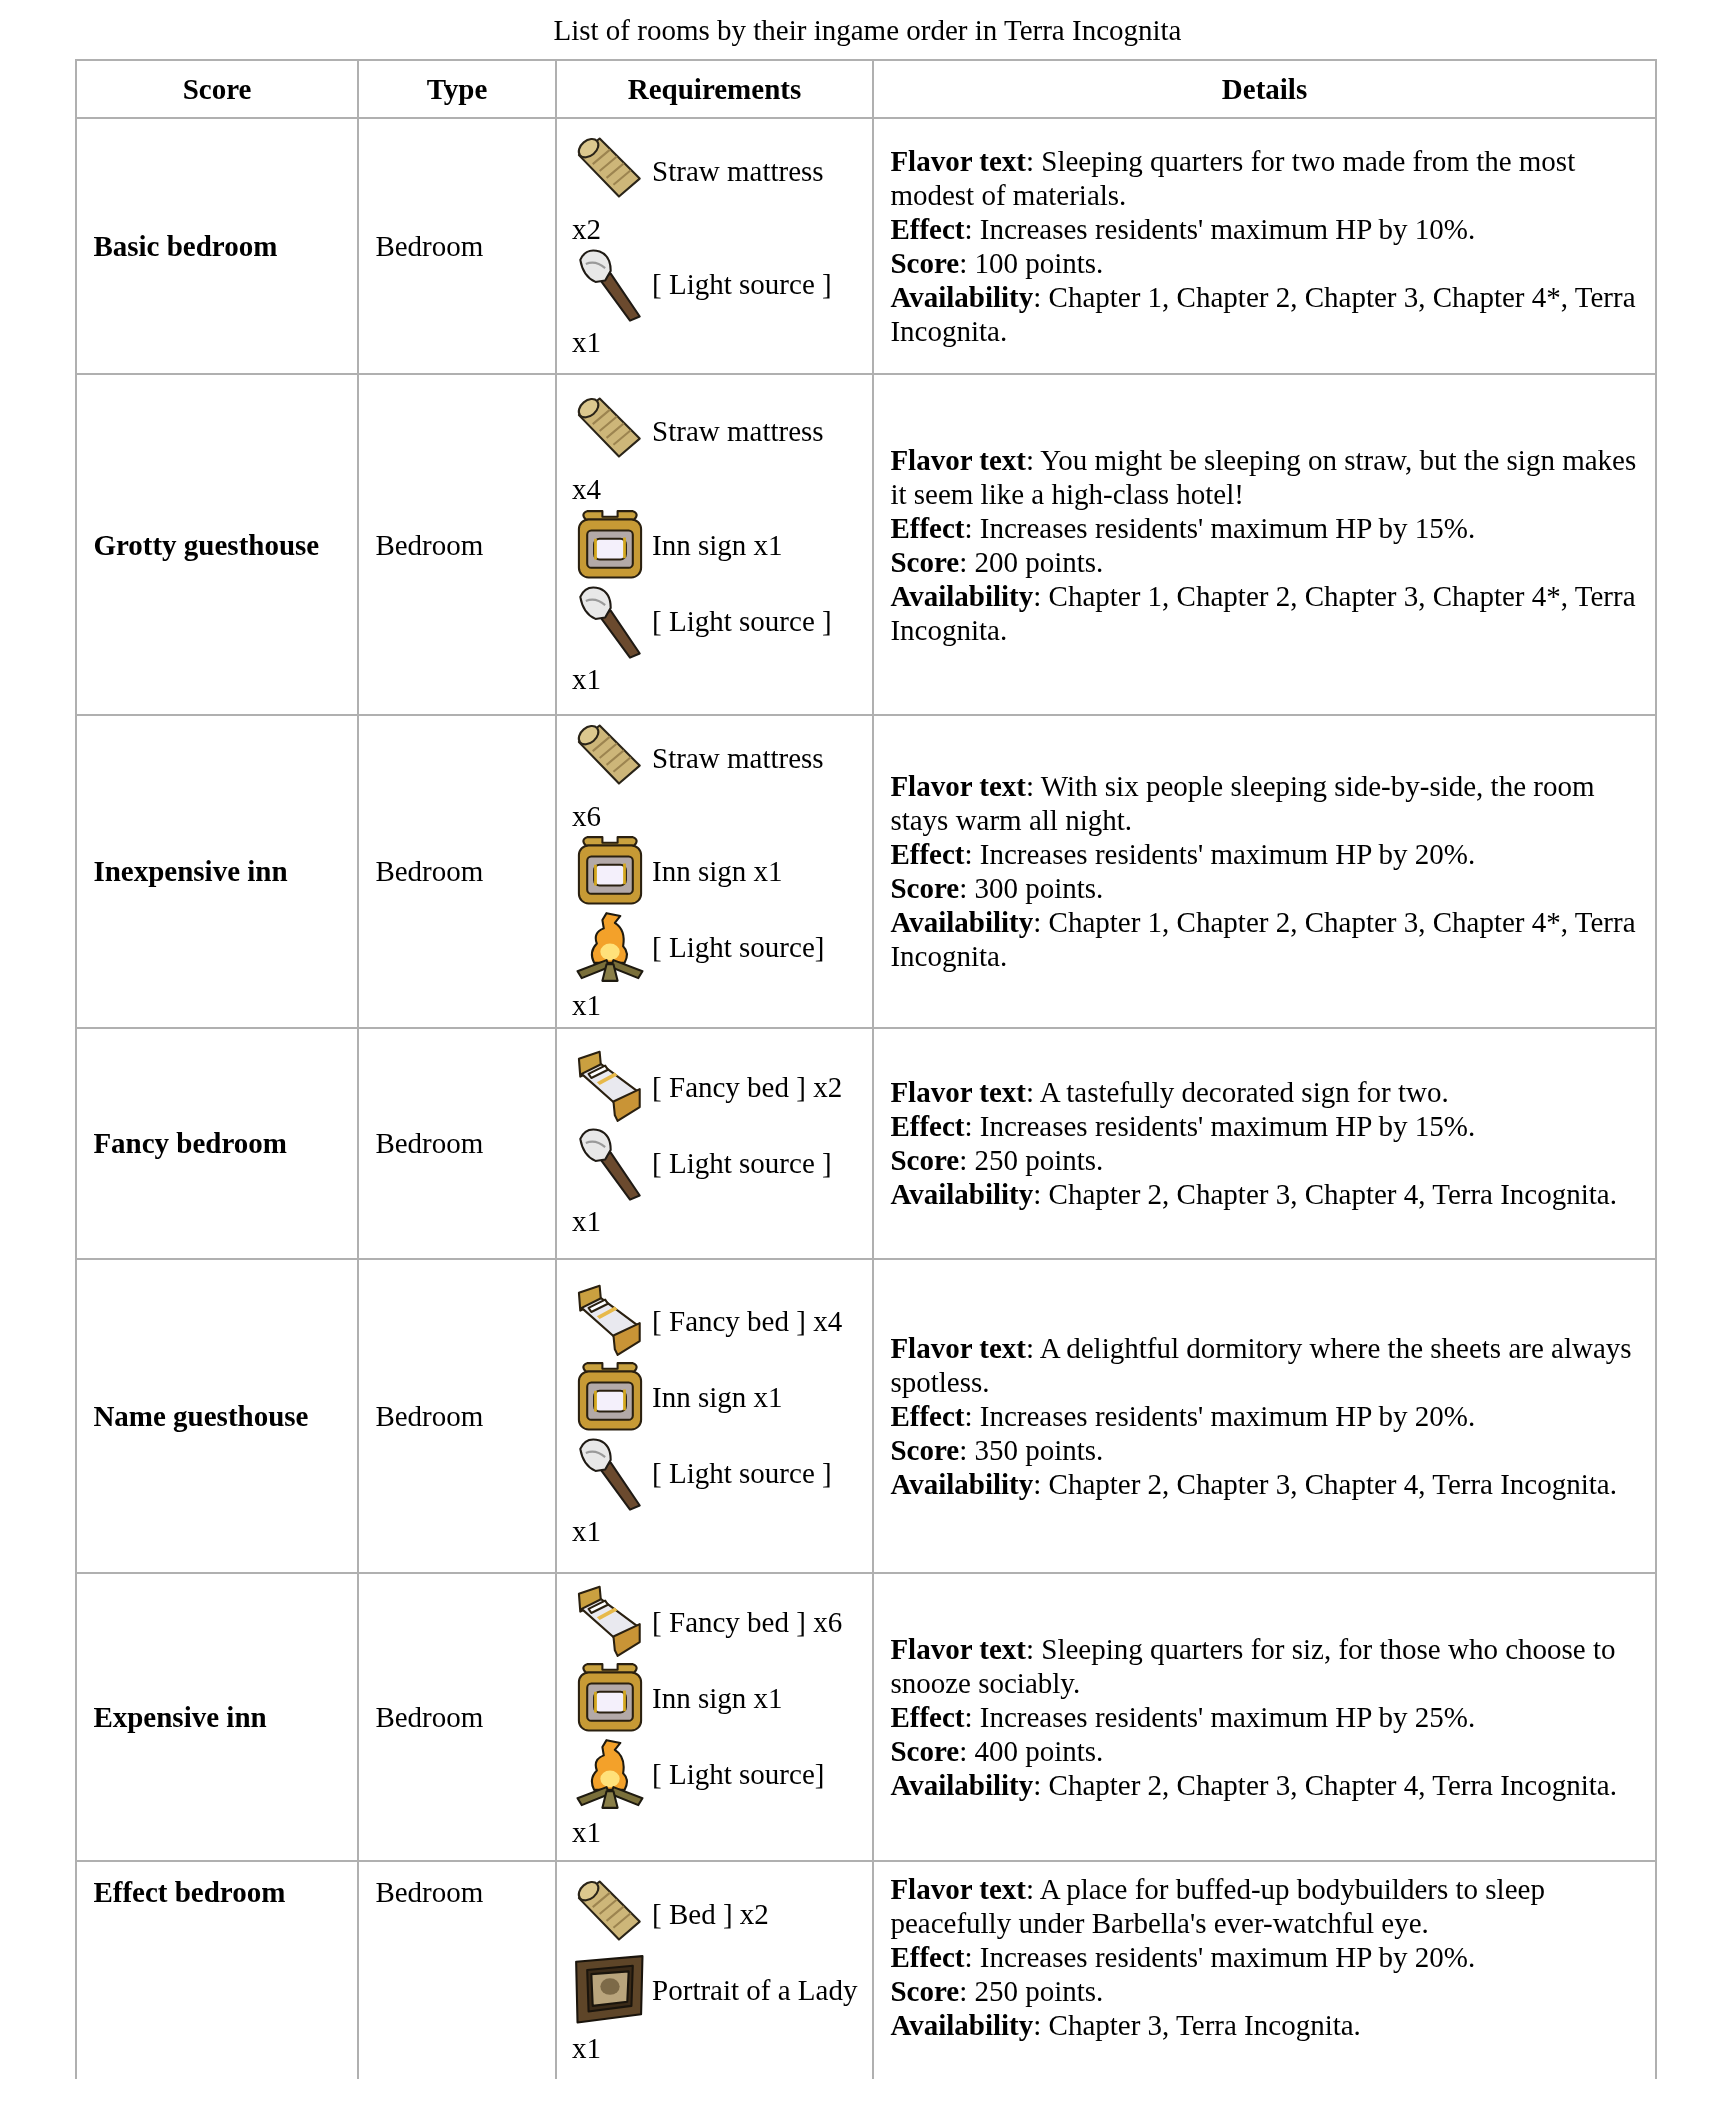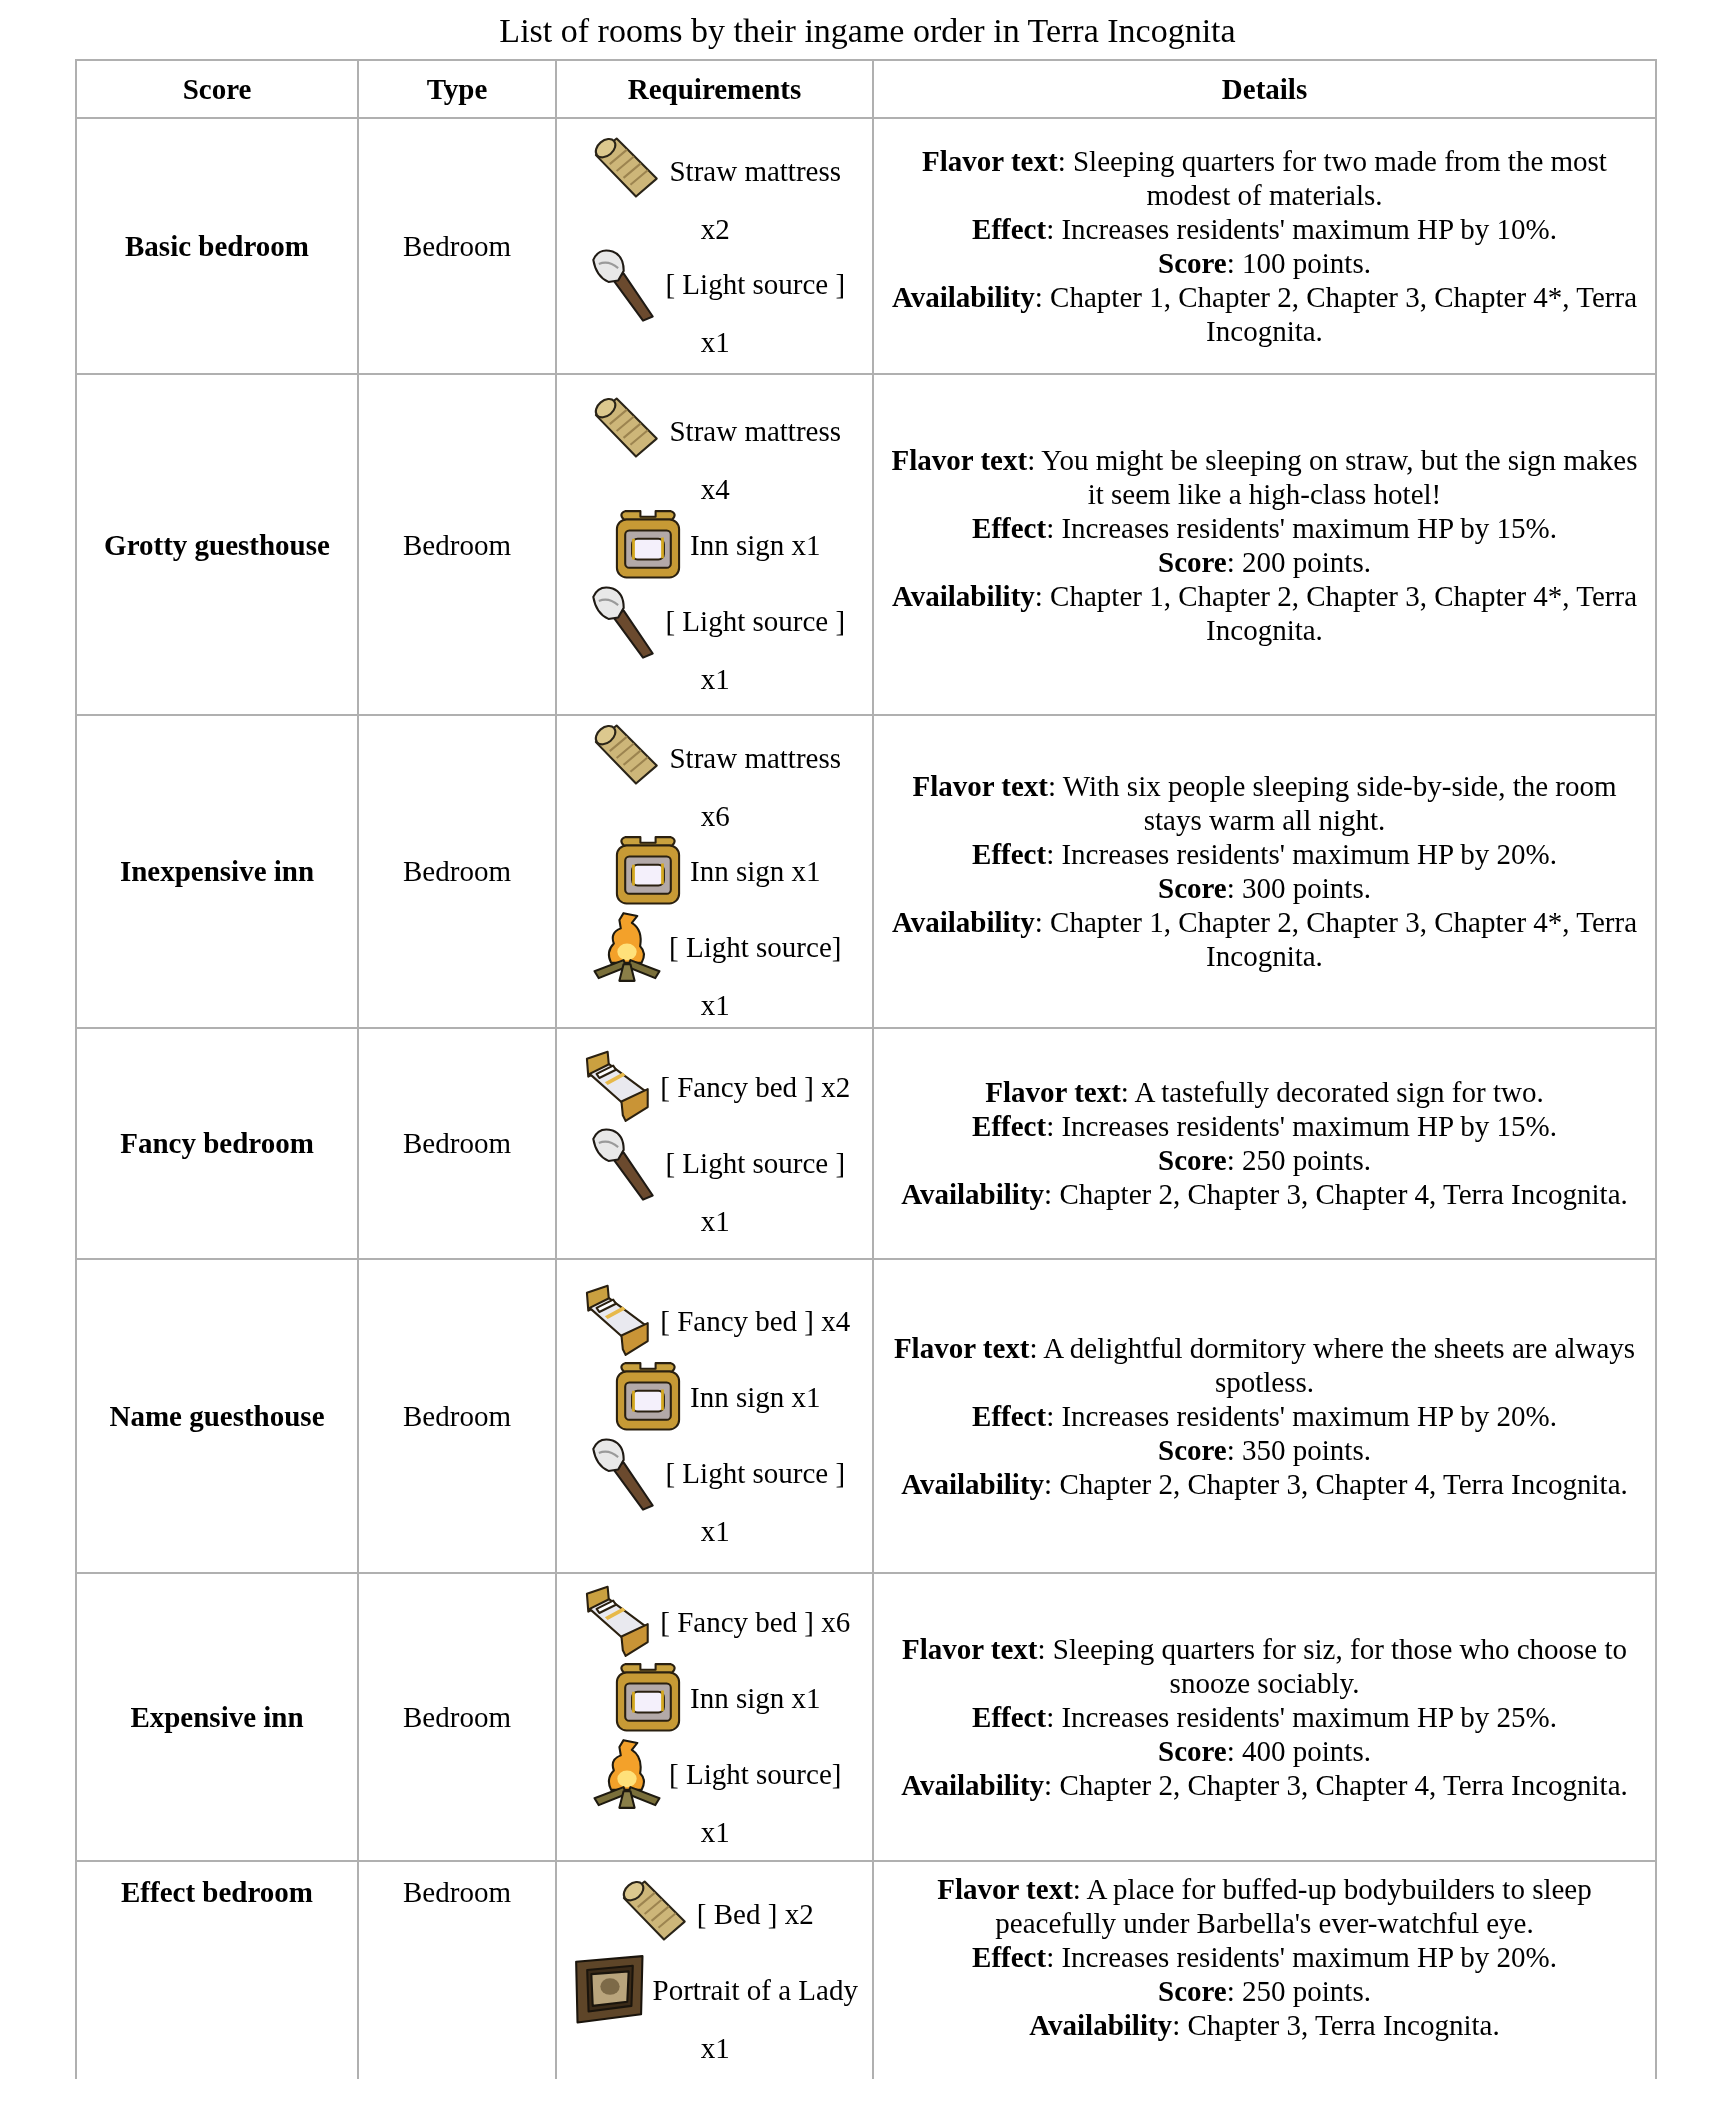--- a/index.html
+++ b/index.html
@@ -2,29 +2,29 @@
 <html style="font-size:11px"><head>
 <meta charset="utf-8">
 <style>
   html, body { margin: 0; padding: 0; background: #ffffff; }
   body {
     width: 1735px; height: 2108px; overflow: hidden; position: relative;
     font-family: "Liberation Serif", "DejaVu Serif", serif; color: #000;
   }
   .caption {
     position: absolute; left: 0; top: 9.5px; width: 1735px; text-align: center;
-    font-size: 34px; line-height: 41px;
+    font-size: 29px; line-height: 41px;
   }
   table.rooms {
     position: absolute; left: 75px; top: 59px;
     width: 1579px; border-collapse: collapse; table-layout: fixed;
     font-size: 29px; line-height: 34px;
   }
   table.rooms th, table.rooms td {
-    border: 2.7px solid #b0b0b0; vertical-align: middle; text-align: center;
+    border: 2.7px solid #b0b0b0; vertical-align: middle;
   }
   table.rooms th {
     height: 56px; font-weight: bold; text-align: center; padding: 0;
   }
   col.c-name { width: 282px; }
   col.c-type { width: 198px; }
   col.c-req { width: 317px; }
   col.c-det { width: 783px; }
   td.name { font-weight: bold; padding: 0 16.4px; margin-top: 23px; }
   td.type { padding: 0 16.4px; }

